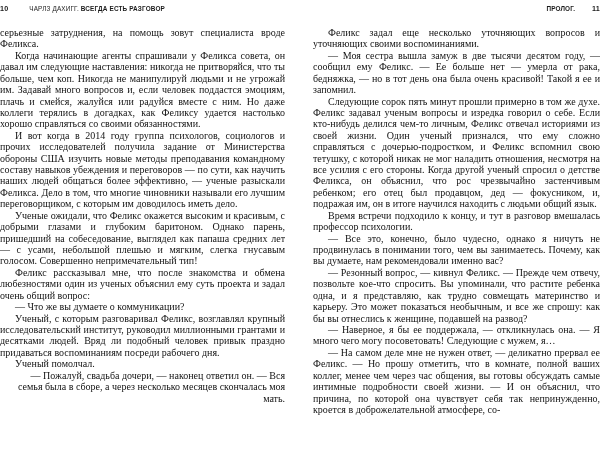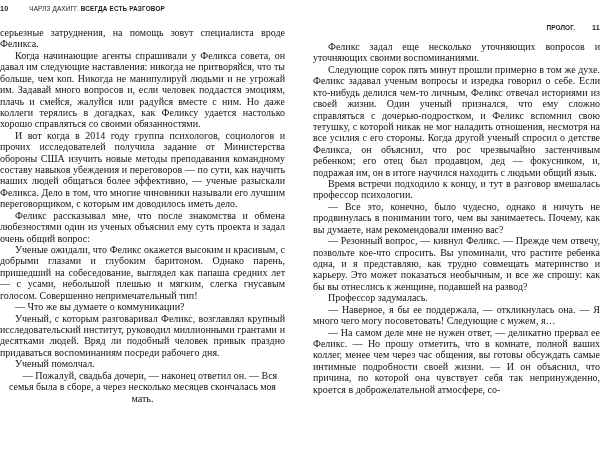--- a/index.html
+++ b/index.html
@@ -46,22 +46,21 @@
     color: #1a1a1a;
     white-space: nowrap;
     overflow: hidden;
   }
   .running-head.left {
     justify-content: flex-start;
     padding-top: 4px;
   }
   .running-head.right {
     justify-content: flex-end;
-    padding-top: 18px;
-    align-items: center;
+    padding-top: 4px;
   }
   .folio {
     font-weight: bold;
     font-size: 7.2px;
   }
   .rh-gap-left { display: inline-block; width: 21px; }
   .rh-gap-right { display: inline-block; width: 17px; }
   .rh-author {
     font-weight: normal;
     text-transform: uppercase;
@@ -90,60 +89,60 @@
   .body-col p.cont {
     text-indent: 0;
   }
   .body-col p.dialog {
     text-indent: 15px;
   }
   .body-col p:last-child {
     text-align: justify;
   }
   .body-col p.last-line-left {
-    text-align: center;
+    text-align: right;
   }
 </style>
 </head>
 <body>
 
 <div class="spread">
 
   <div class="page page-left">
     <div class="running-head left">
       <span class="folio">10</span>
       <span class="rh-gap-left"></span>
       <span class="rh-author">ЧАРЛЗ ДАХИГГ.</span>
       &nbsp;
       <span class="rh-title">ВСЕГДА ЕСТЬ РАЗГОВОР</span>
     </div>
     <div class="body-col">
       <p class="cont">серьезные затруднения, на помощь зовут специалиста вроде Феликса.</p>
       <p>Когда начинающие агенты спрашивали у Феликса совета, он давал им следующие наставления: никогда не притворяйся, что ты больше, чем коп. Никогда не манипулируй людьми и не угрожай им. Задавай много вопросов и, если человек поддастся эмоциям, плачь и смейся, жалуйся или радуйся вместе с ним. Но даже коллеги терялись в догадках, как Феликсу удается настолько хорошо справляться со своими обязанностями.</p>
       <p>И вот когда в 2014 году группа психологов, социологов и прочих исследователей получила задание от Министерства обороны США изучить новые методы преподавания командному составу навыков убеждения и переговоров — по сути, как научить наших людей общаться более эффективно, — ученые разыскали Феликса. Дело в том, что многие чиновники называли его лучшим переговорщиком, с которым им доводилось иметь дело.</p>
+      <p>Ученые ожидали, что Феликс окажется высоким и красивым, с добрыми глазами и глубоким баритоном. Однако парень, пришедший на собеседование, выглядел как папаша средних лет — с усами, небольшой плешью и мягким, слегка гнусавым голосом. Совершенно непримечательный тип!</p>
       <p>Феликс рассказывал мне, что после знакомства и обмена любезностями один из ученых объяснил ему суть проекта и задал очень общий вопрос:</p>
-      <p>Ученые ожидали, что Феликс окажется высоким и красивым, с добрыми глазами и глубоким баритоном. Однако парень, пришедший на собеседование, выглядел как папаша средних лет — с усами, небольшой плешью и мягким, слегка гнусавым голосом. Совершенно непримечательный тип!</p>
       <p class="dialog">— Что же вы думаете о коммуникации?</p>
       <p>Ученый, с которым разговаривал Феликс, возглавлял крупный исследовательский институт, руководил миллионными грантами и десятками людей. Вряд ли подобный человек привык праздно придаваться воспоминаниям посреди рабочего дня.</p>
       <p>Ученый помолчал.</p>
       <p class="dialog last-line-left">— Пожалуй, свадьба дочери, — наконец ответил он. — Вся семья была в сборе, а через несколько месяцев скончалась моя мать.</p>
     </div>
   </div>
 
   <div class="page page-right">
     <div class="running-head right">
       <span class="rh-section">ПРОЛОГ.</span>
       <span class="rh-gap-right"></span>
       <span class="folio">11</span>
     </div>
     <div class="body-col">
       <p>Феликс задал еще несколько уточняющих вопросов и уточняющих своими воспоминаниями.</p>
+      <p class="dialog">— Моя сестра вышла замуж в две тысячи десятом году, — сообщил ему Феликс. — Ее больше нет — умерла от рака, бедняжка, — но в тот день она была очень красивой! Такой я ее и запомнил.</p>
       <p>Следующие сорок пять минут прошли примерно в том же духе. Феликс задавал ученым вопросы и изредка говорил о себе. Если кто-нибудь делился чем-то личным, Феликс отвечал историями из своей жизни. Один ученый признался, что ему сложно справляться с дочерью-подростком, и Феликс вспомнил свою тетушку, с которой никак не мог наладить отношения, несмотря на все усилия с его стороны. Когда другой ученый спросил о детстве Феликса, он объяснил, что рос чрезвычайно застенчивым ребенком; его отец был продавцом, дед — фокусником, и, подражая им, он в итоге научился находить с людьми общий язык.</p>
       <p>Время встречи подходило к концу, и тут в разговор вмешалась профессор психологии.</p>
       <p class="dialog">— Все это, конечно, было чудесно, однако я ничуть не продвинулась в понимании того, чем вы занимаетесь. Почему, как вы думаете, нам рекомендовали именно вас?</p>
       <p class="dialog">— Резонный вопрос, — кивнул Феликс. — Прежде чем отвечу, позвольте кое-что спросить. Вы упоминали, что растите ребенка одна, и я представляю, как трудно совмещать материнство и карьеру. Это может показаться необычным, и все же спрошу: как бы вы отнеслись к женщине, подавшей на развод?</p>
-      <p>Профессор задумалась.</p>
       <p class="dialog">— Наверное, я бы ее поддержала, — откликнулась она. — Я много чего могу посоветовать! Следующие с мужем, я…</p>
       <p class="dialog">— На самом деле мне не нужен ответ, — деликатно прервал ее Феликс. — Но прошу отметить, что в комнате, полной ваших коллег, менее чем через час общения, вы готовы обсуждать самые интимные подробности своей жизни. — И он объяснил, что причина, по которой она чувствует себя так непринужденно, кроется в доброжелательной атмосфере, со-</p>
     </div>
   </div>
 
 </div>
 
 </body></html>

